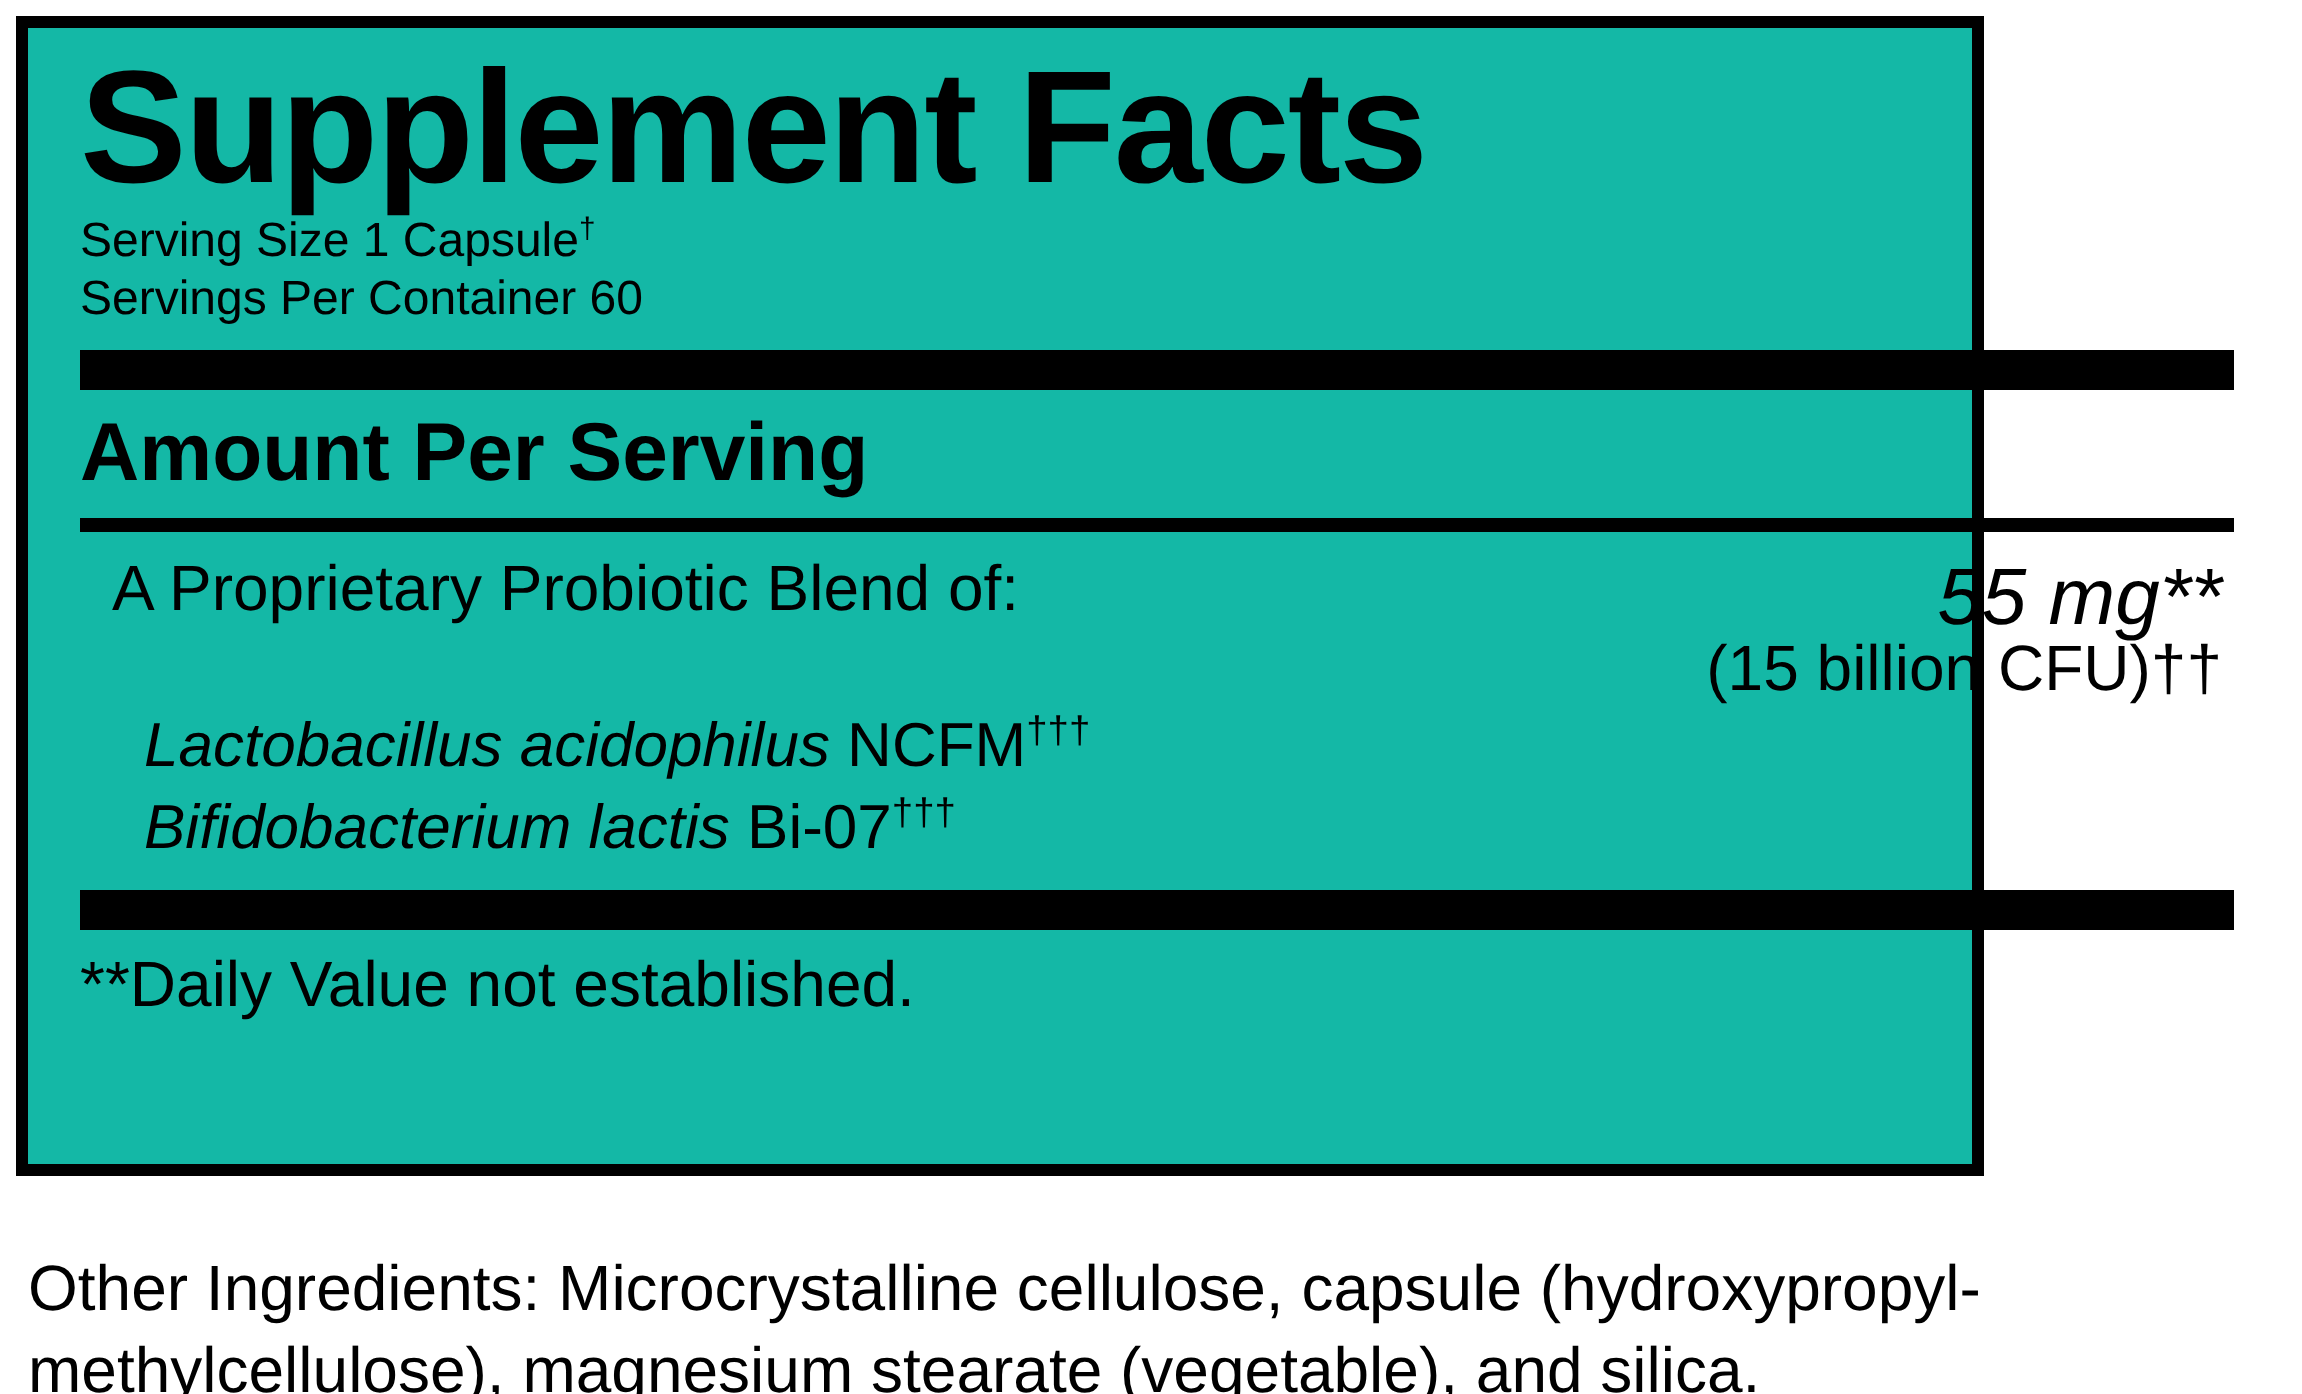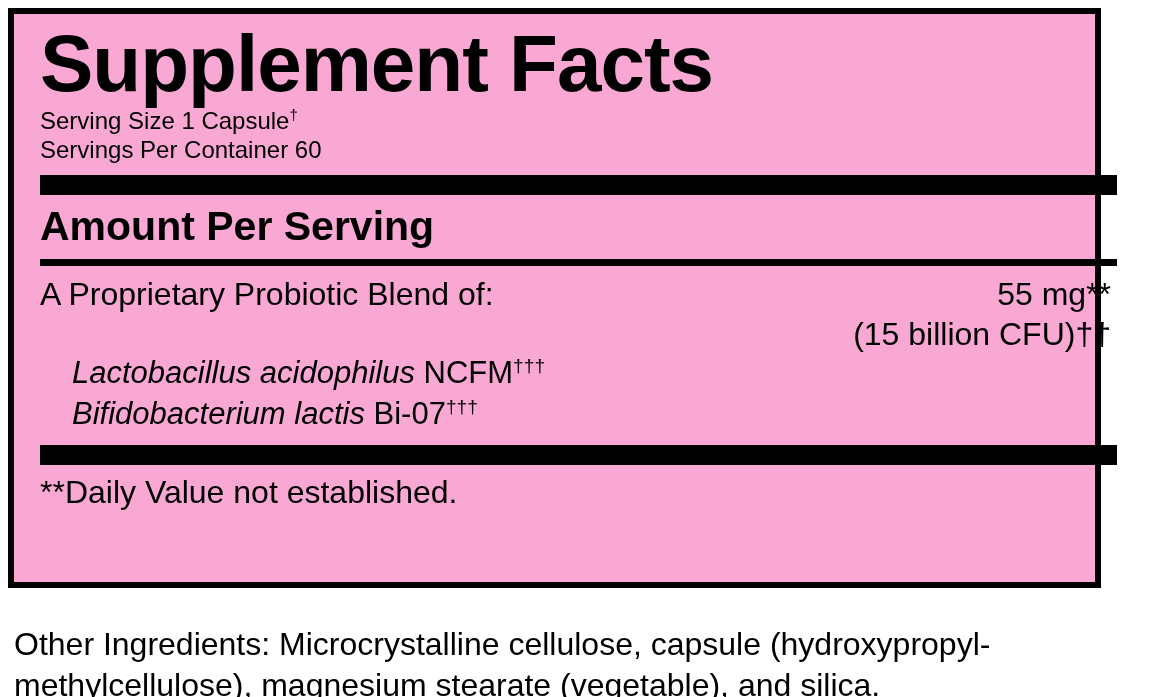--- a/index.html
+++ b/index.html
@@ -12,25 +12,25 @@
     height: 697px;
     font-family: "Liberation Sans", sans-serif;
     color: #000000;
     overflow: hidden;
   }
 
   .panel {
     position: absolute;
     left: 8px;
     top: 8px;
-    width: 1093px;
+    width: 984px;
     height: 580px;
     border: 6px solid #000000;
     box-sizing: border-box;
-    background: #f9a8d4;
+    background: #14b8a6;
   }
 
   .inner {
     position: absolute;
     left: 26px;
     top: 8px;
     right: 12px;
     bottom: 4px;
   }
 
@@ -71,34 +71,35 @@
   }
 
   .blend-row {
     position: relative;
     margin-top: 9px;
     width: 1077px;
     height: 78px;
   }
   .blend-name {
     position: absolute;
-    left: 0;
+    left: 16px;
     top: 0;
     font-size: 32px;
     line-height: 1.2;
     white-space: nowrap;
   }
   .blend-amount {
     position: absolute;
     right: 6px;
     top: 0;
-    font-size: 32px;
+    font-size: 40px;
     line-height: 1.2;
     text-align: right;
     white-space: nowrap;
+    font-style: italic;
   }
   .blend-cfu {
     position: absolute;
     right: 6px;
     top: 40px;
     font-size: 32px;
     line-height: 1.2;
     text-align: right;
     white-space: nowrap;
   }

